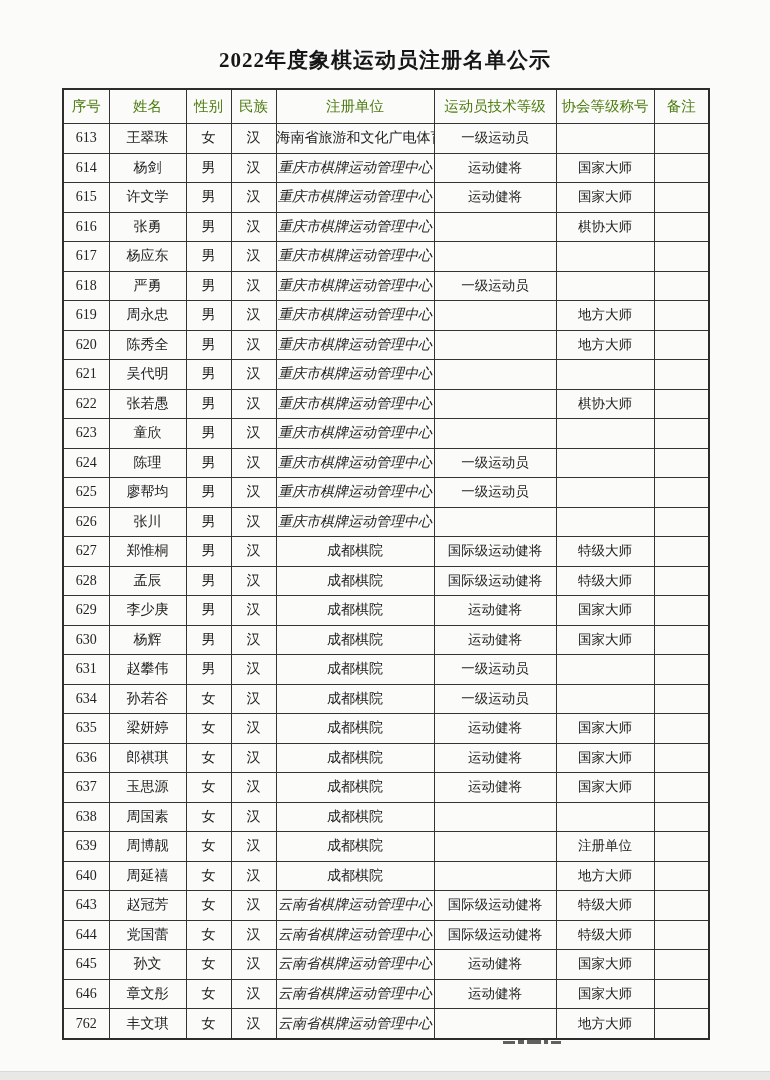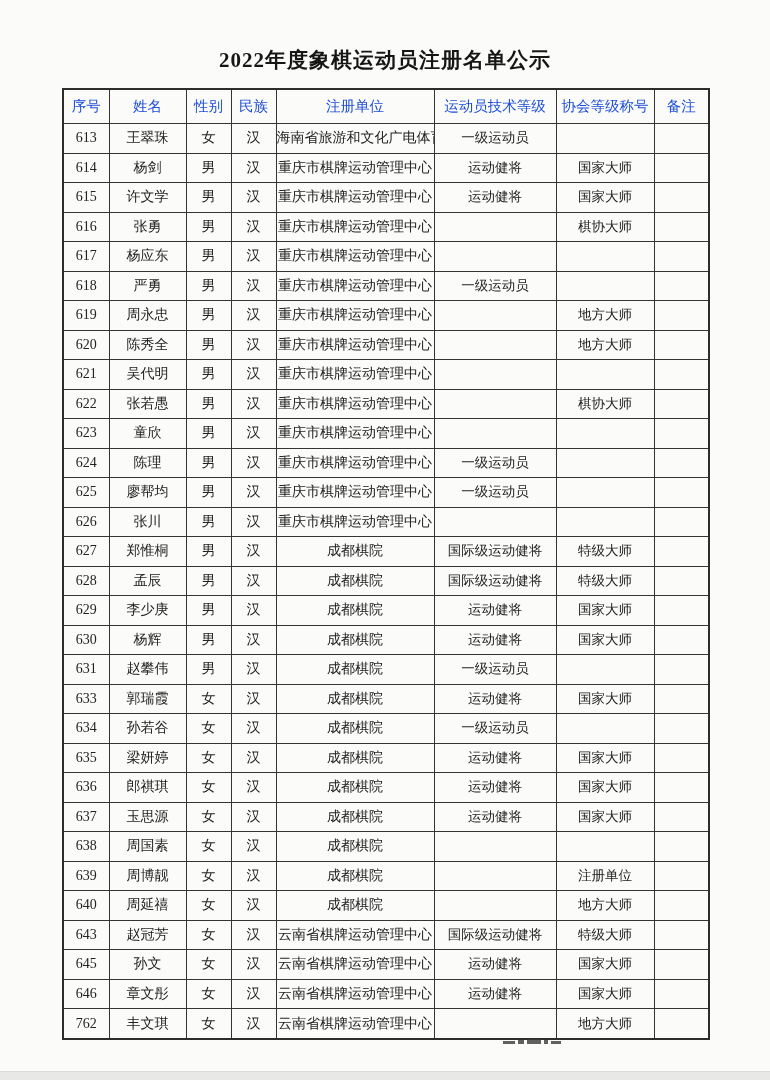--- a/index.html
+++ b/index.html
@@ -44,29 +44,29 @@
     padding: 0;
     text-align: center;
     vertical-align: middle;
     white-space: nowrap;
     overflow: hidden;
     font-weight: normal;
   }
   .reg-table th {
     height: 33px;
     font-size: 14.5px;
-    color: #1d4ed8;
+    color: #4d7c0f;
   }
   .reg-table td {
     font-size: 14px;
     color: #222;
   }
   
   .u-m  { font-size: 14px; }
-  .u-s  { font-size: 12.5px; }
+  .u-s  { font-size: 12.5px; font-style: italic; }
   .u-xs { font-size: 11px; }
   
   .reg-table td:nth-child(6),
   .reg-table td:nth-child(7) { font-size: 13.5px; }
   
   .cutoff {
     position: absolute;
     left: 503px;
     top: 1039px;
     width: 75px;
@@ -313,30 +313,20 @@
         <td>631</td>
         <td>赵攀伟</td>
         <td>男</td>
         <td>汉</td>
         <td class="u-m">成都棋院</td>
         <td>一级运动员</td>
         <td></td>
         <td></td>
       </tr>
         <tr>
-        <td>633</td>
-        <td>郭瑞霞</td>
-        <td>女</td>
-        <td>汉</td>
-        <td class="u-m">成都棋院</td>
-        <td>运动健将</td>
-        <td>国家大师</td>
-        <td></td>
-      </tr>
-        <tr>
         <td>634</td>
         <td>孙若谷</td>
         <td>女</td>
         <td>汉</td>
         <td class="u-m">成都棋院</td>
         <td>一级运动员</td>
         <td></td>
         <td></td>
       </tr>
         <tr>
@@ -403,20 +393,30 @@
         <td>643</td>
         <td>赵冠芳</td>
         <td>女</td>
         <td>汉</td>
         <td class="u-s">云南省棋牌运动管理中心</td>
         <td>国际级运动健将</td>
         <td>特级大师</td>
         <td></td>
       </tr>
         <tr>
+        <td>644</td>
+        <td>党国蕾</td>
+        <td>女</td>
+        <td>汉</td>
+        <td class="u-s">云南省棋牌运动管理中心</td>
+        <td>国际级运动健将</td>
+        <td>特级大师</td>
+        <td></td>
+      </tr>
+        <tr>
         <td>645</td>
         <td>孙文</td>
         <td>女</td>
         <td>汉</td>
         <td class="u-s">云南省棋牌运动管理中心</td>
         <td>运动健将</td>
         <td>国家大师</td>
         <td></td>
       </tr>
         <tr>

